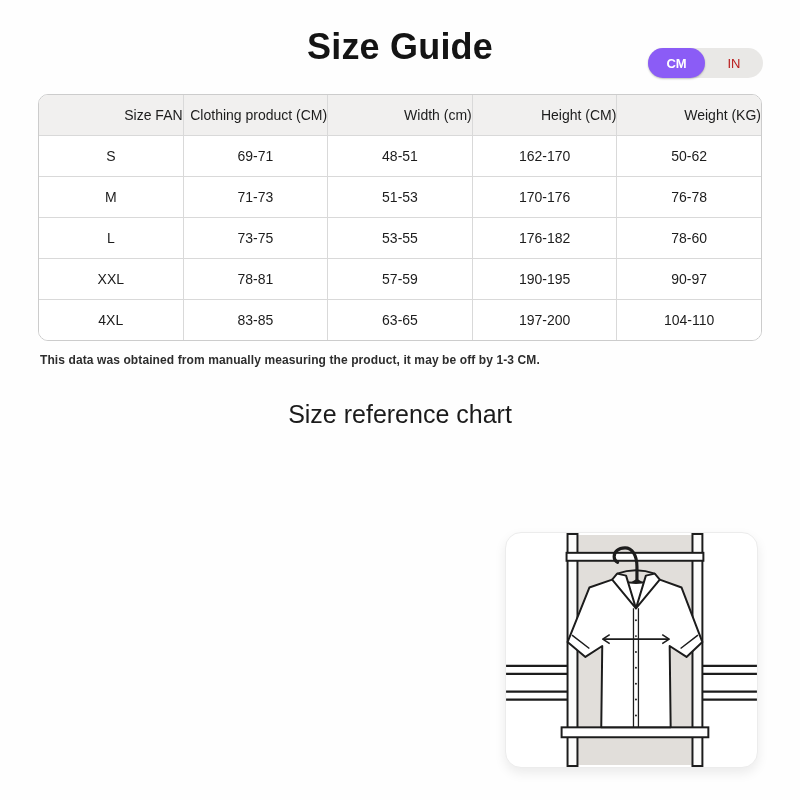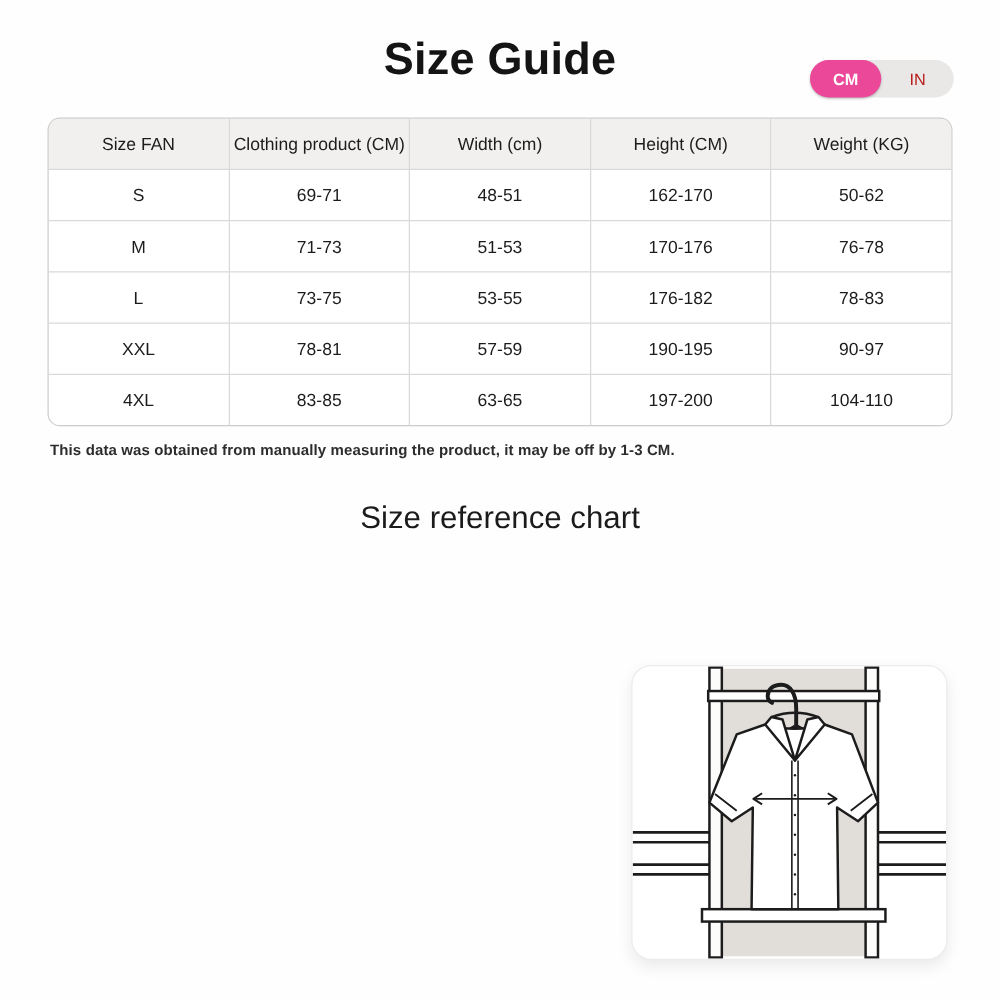--- a/index.html
+++ b/index.html
@@ -17,38 +17,38 @@
   }
   .unit-toggle {
     position:absolute; top:48px; right:37px; width:115px; height:30px;
     background:#e9e8e6; border-radius:15px; display:flex; align-items:center;
   }
   .unit-seg {
     border:none; background:transparent; height:30px; border-radius:15px;
     font-family:inherit; font-size:13px; cursor:pointer; padding:0;
   }
   .unit-seg.active {
-    width:57px; background:#ec4899; color:#ffffff; font-weight:700;
+    width:57px; background:#8b5cf6; color:#ffffff; font-weight:700;
     box-shadow:0 1px 2px rgba(0,0,0,.25);
   }
   .unit-seg.inactive { width:58px; color:#b91c1c; font-weight:500; }
   
   .table-wrap {
     margin:27px 38px 0; border:1px solid #cccccc; border-radius:10px;
     overflow:hidden; background:#fff;
   }
   table.size-table {
     border-collapse:collapse; width:calc(100% + 2px); margin:-1px;
     table-layout:fixed;
   }
   .size-table th, .size-table td {
     border:1px solid #d9d9d9; text-align:center; vertical-align:middle;
     font-size:14px; color:#1c1c1c; font-weight:400; padding:0;
   }
-  .size-table th { background:#f1f0ef; height:41px; }
+  .size-table th { background:#f1f0ef; height:41px;text-align:right; }
   .size-table td { background:#ffffff; height:41px; }
   
   .note {
     margin:12px 40px 0; font-size:12px; font-weight:600; color:#2d2d2d;
     letter-spacing:.1px;
   }
   
   .ref-heading {
     margin:34px 0 0; text-align:center; font-size:25px; line-height:26px;
     font-weight:500; color:#1b1b1b;
@@ -95,21 +95,21 @@
         <td>71-73</td>
         <td>51-53</td>
         <td>170-176</td>
         <td>76-78</td>
       </tr>
       <tr>
         <td>L</td>
         <td>73-75</td>
         <td>53-55</td>
         <td>176-182</td>
-        <td>78-83</td>
+        <td>78-60</td>
       </tr>
       <tr>
         <td>XXL</td>
         <td>78-81</td>
         <td>57-59</td>
         <td>190-195</td>
         <td>90-97</td>
       </tr>
       <tr>
         <td>4XL</td>

